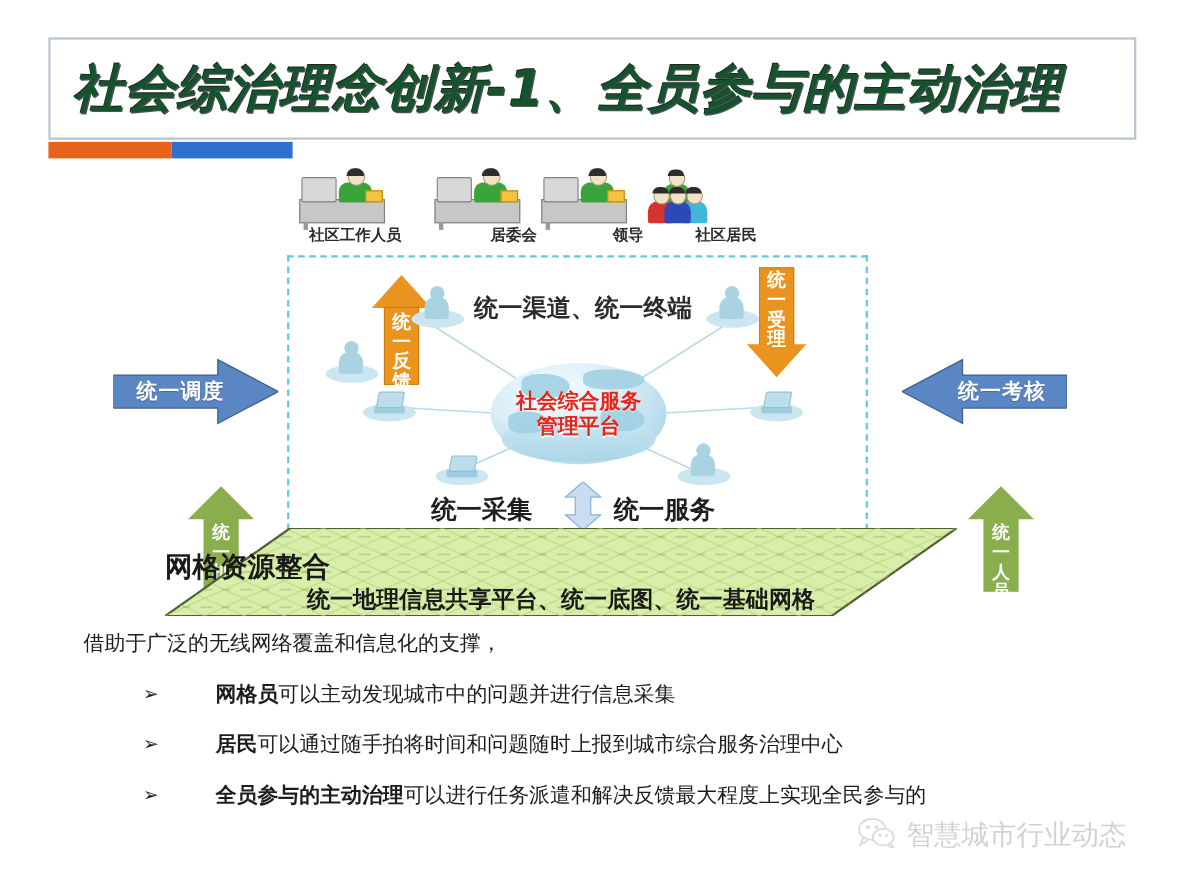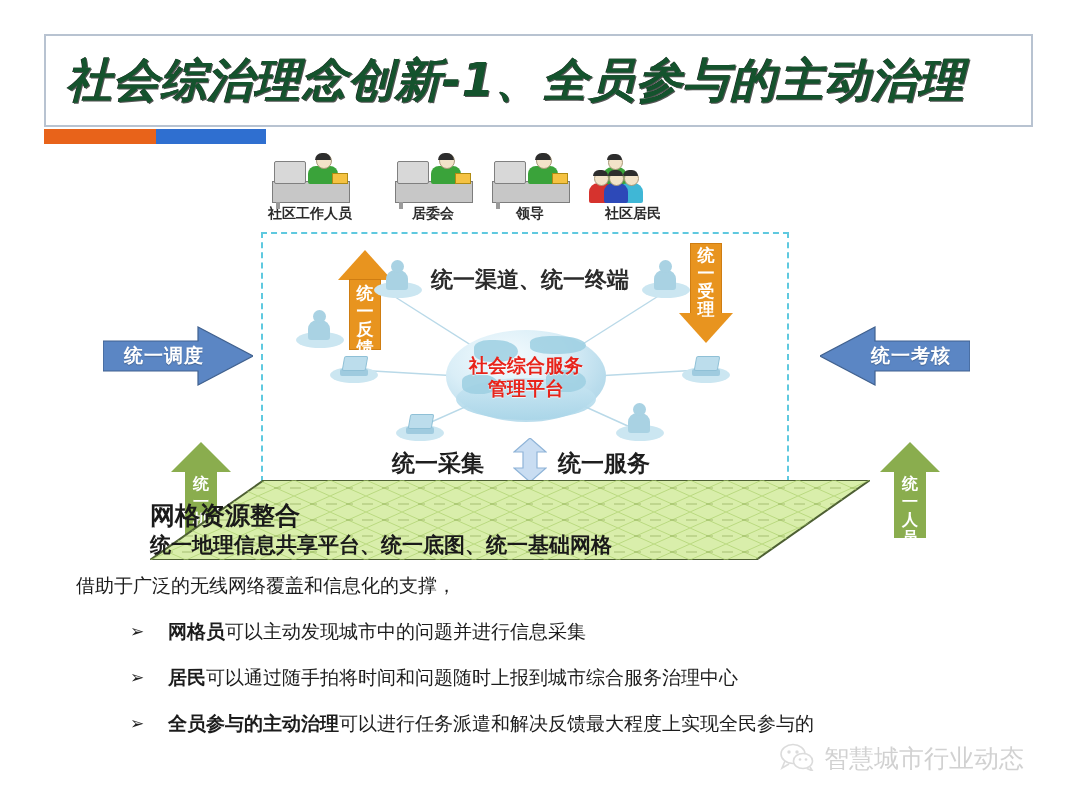--- a/index.html
+++ b/index.html
@@ -53,21 +53,21 @@
   #diagram {
     position: absolute;
     left: 0; top: 155px;
     width: 1080px; height: 410px;
   }
 
   
   .persona {
     position: absolute;
     width: 110px;
-    text-align: center;
+    text-align: right;
   }
   .persona-art {
     position: relative;
     width: 100px; height: 42px;
     margin: 0 auto;
   }
   .persona-label {
     font-size: 14px;
     color: #2b2b2b;
     font-weight: bold;
@@ -342,20 +342,21 @@
     font-size: 25px;
     font-weight: bold;
     color: #1a1a1a;
     white-space: nowrap;
     font-family: "DejaVu Sans", "Liberation Sans", sans-serif;
   }
   #base-sub {
     position: absolute;
     left: 150px; top: 376px;
     width: 720px;
+    text-align: center;
     font-size: 21px;
     font-weight: bold;
     color: #1a1a1a;
     white-space: nowrap;
     font-family: "DejaVu Sans", "Liberation Sans", sans-serif;
   }
 
   
   #body-text {
     position: absolute;
@@ -377,21 +378,21 @@
     color: #1c1c1c;
     font-family: "DejaVu Sans", "Liberation Sans", sans-serif;
   }
   .bullet-mark {
     position: absolute;
     left: 54px; top: 0;
     font-size: 17px;
     color: #222;
   }
   .bullet-row .b-inner { padding-left: 34px; display: block; }
-  .b-strong { font-weight: bold; }
+  .b-strong { font-weight: bold; margin-left: 28px; }
   .b-cont { display: block; padding-left: 34px; margin-top: 14px; }
 
   
   #watermark {
     position: absolute;
     left: 780px; top: 742px;
     display: flex;
     align-items: center;
     gap: 10px;
     opacity: .30;

